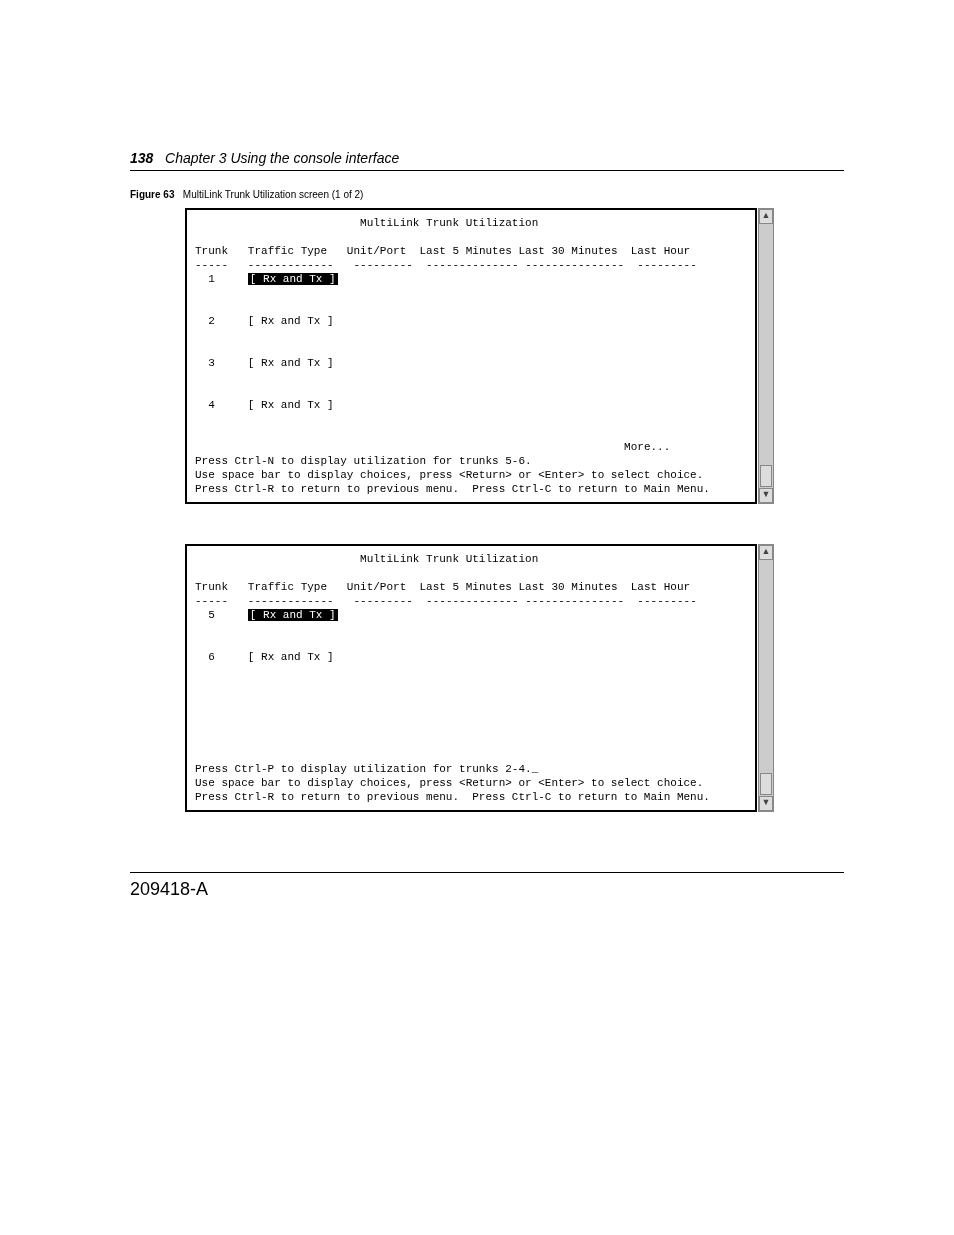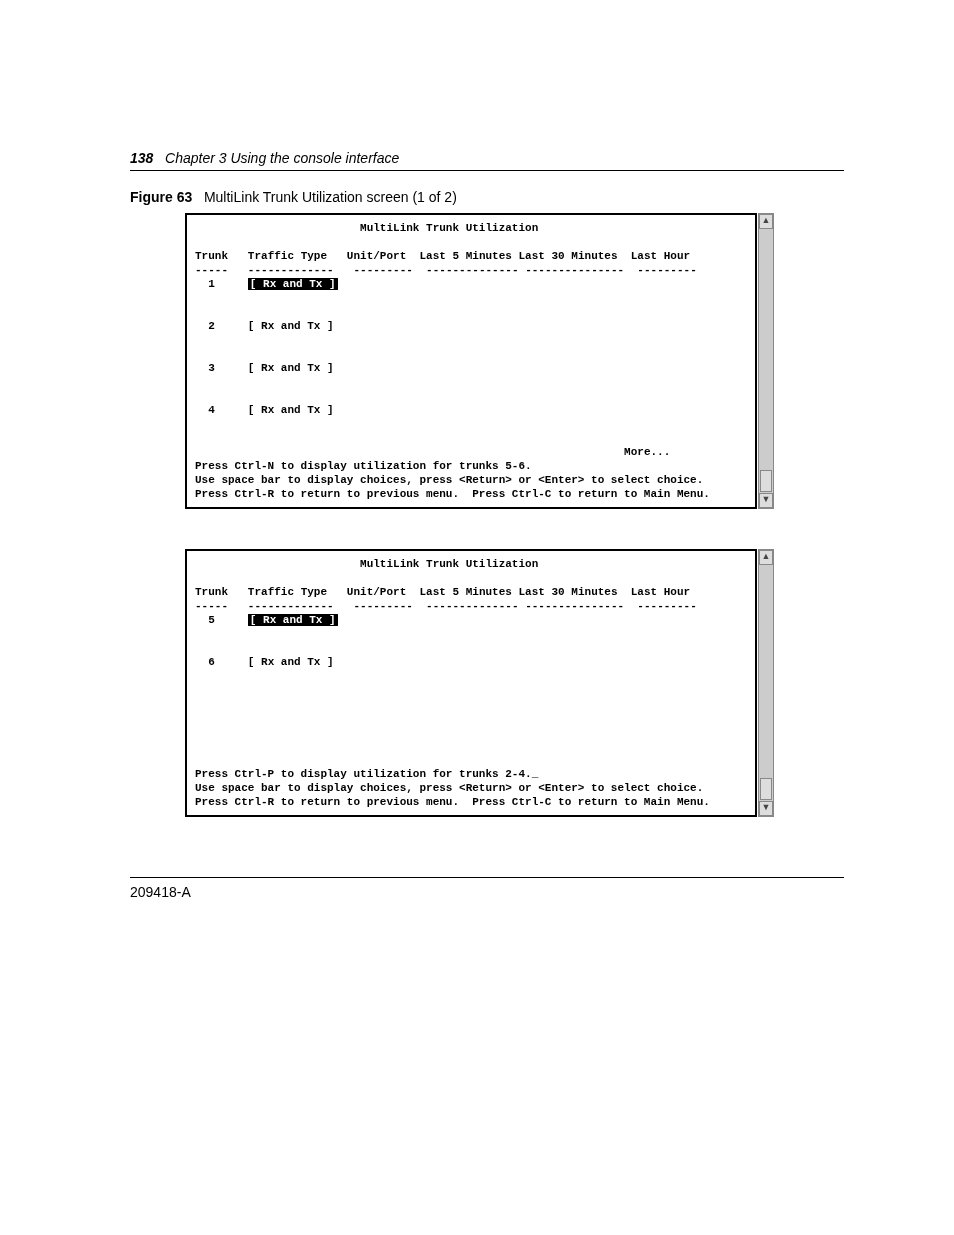--- a/index.html
+++ b/index.html
@@ -21,32 +21,31 @@
   }
   .running-head .pnum {
     font-weight: bold;
   }
   hr.rule {
     border: none;
     border-top: 1.5px solid #000;
     margin: 0 0 18px 0;
   }
   .figcap {
-    font-size: 14px;
+    font-size: 10px;
     margin: 14px 0 8px 0;
   }
   .figcap b {
     font-weight: bold;
   }
 
   .console-wrap {
     margin-left: 55px;
     width: 586px;
     position: relative;
-    font-weight: bold;
   }
   .console-frame {
     border: 2px solid #000;
     background: #fff;
     font-family: "Courier New", monospace;
     font-size: 11px;
     line-height: 14px;
     padding: 6px 8px 6px 8px;
     width: 552px;
     white-space: pre;
@@ -91,21 +90,21 @@
 
   .footer {
     margin-top: 60px;
   }
   .footer hr {
     border: none;
     border-top: 1.5px solid #000;
     margin: 0 0 6px 0;
   }
   .footer .docnum {
-    font-size: 14px;
+    font-size: 18px;
   }
 </style>
 </head>
 <body>
 
 <div class="page">
 
   <div class="running-head">
     <span class="pnum">138</span>&nbsp;&nbsp;&nbsp;<span>Chapter 3  Using the console interface</span>
   </div>

